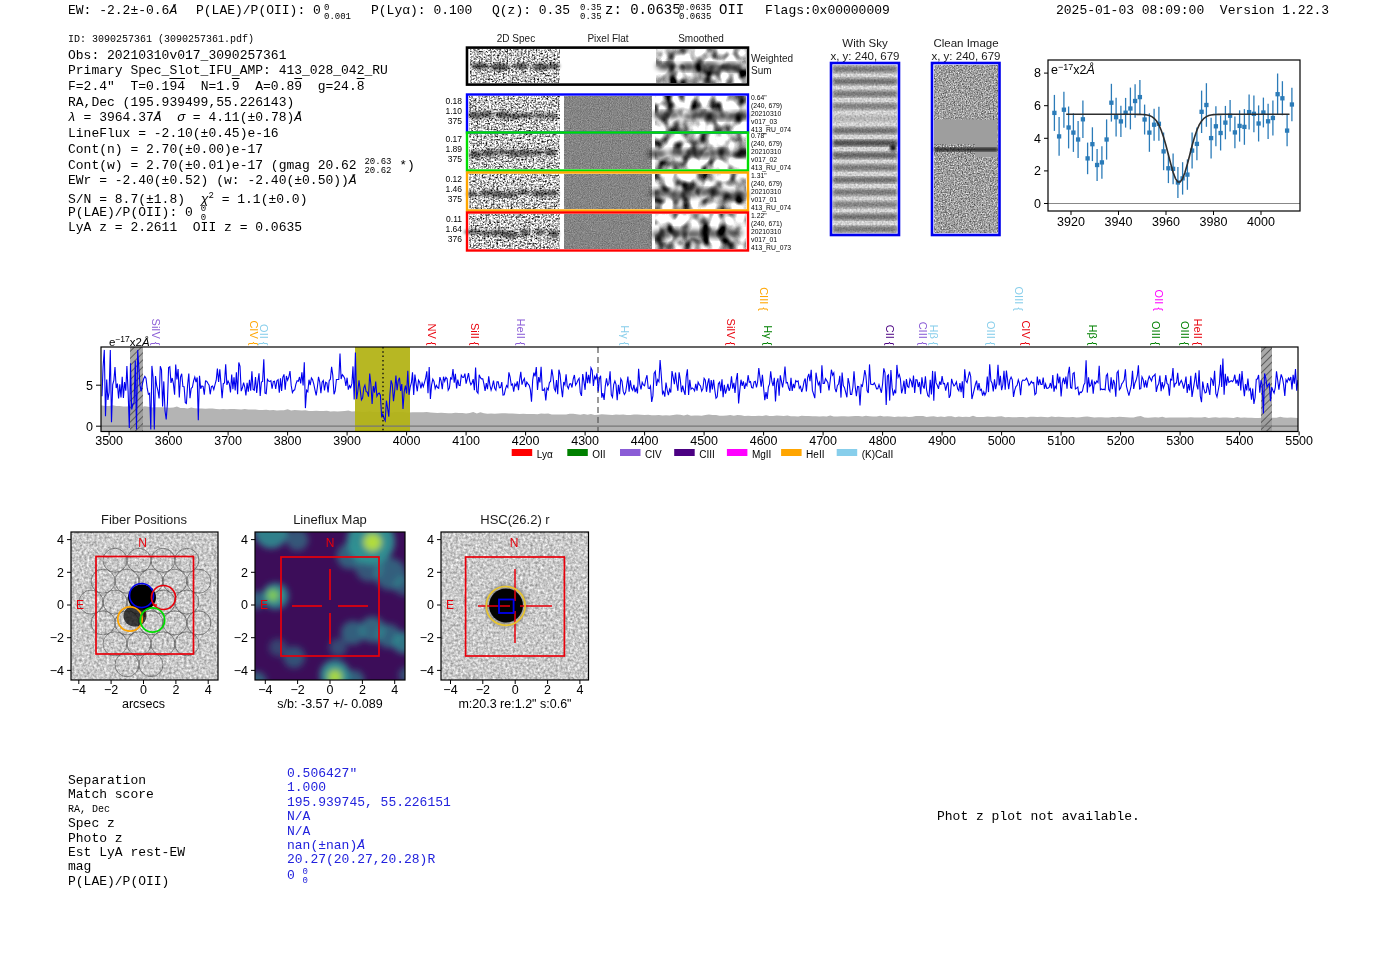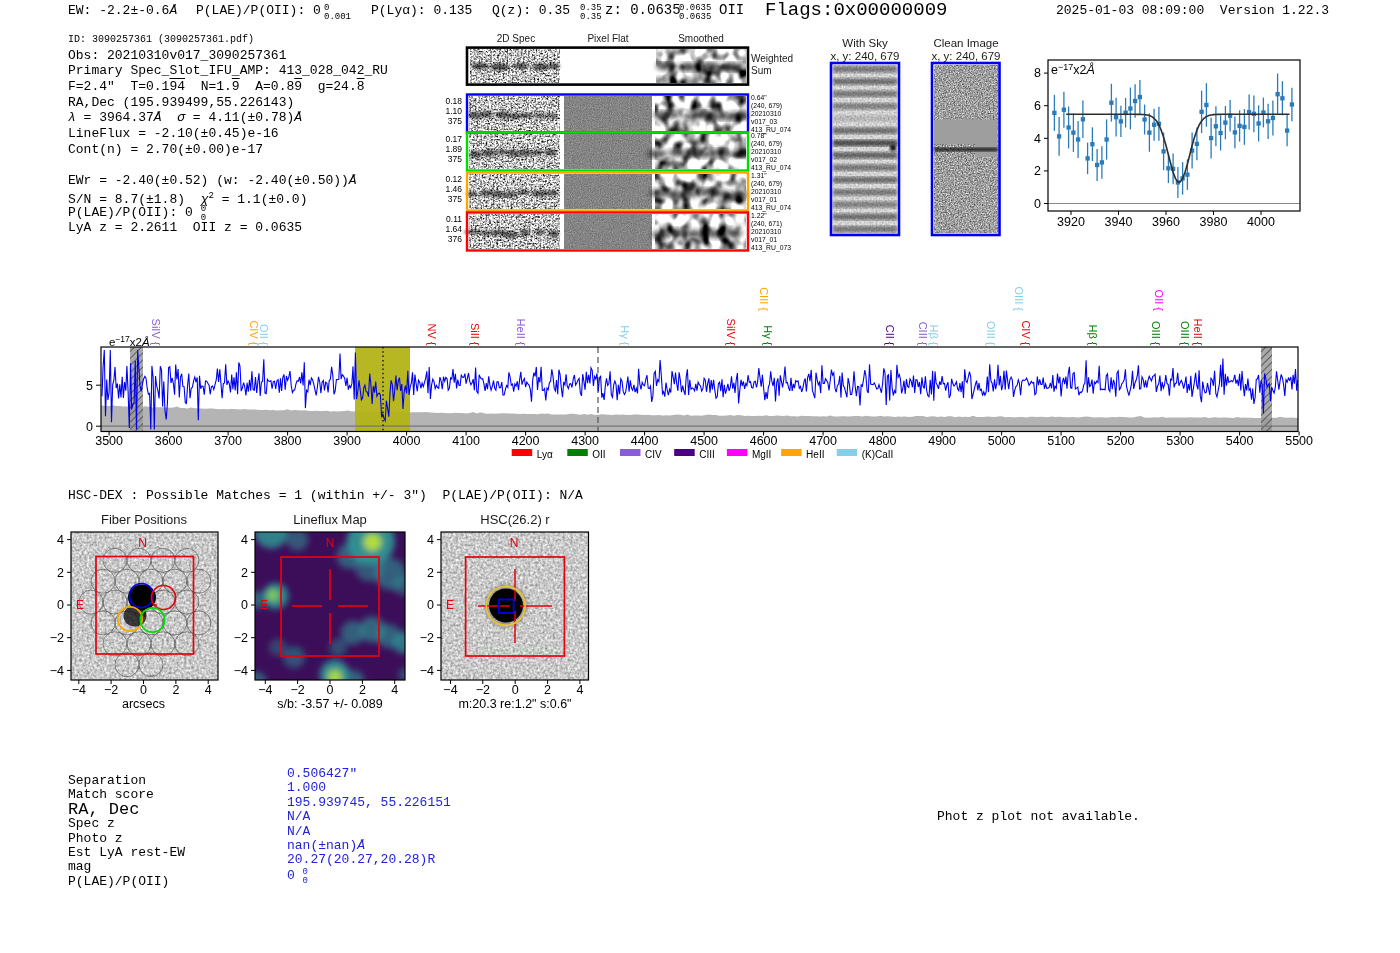--- a/index.html
+++ b/index.html
@@ -14,44 +14,44 @@
 svg .ttl{font-size:12px;fill:#1a1a1a}
 svg .sm{font-size:8.5px;fill:#000}
 svg .xs{font-size:6.8px;fill:#000}
 svg .red{fill:#e8000b}
 </style></head><body>
 <div id="pg">
 
 <div class="t" style="left:68px;top:3.5px;font-size:13px">EW: -2.2±-0.6<i>Å</i></div>
 <div class="t" style="left:196px;top:3.5px;font-size:13px">P(LAE)/P(OII): 0</div>
 <div class="t" style="left:324px;top:3.5px;font-size:13px"><span class="st"><span>0</span><span>0.001</span></span></div>
-<div class="t" style="left:371px;top:3.5px;font-size:13px">P(Lyα): 0.135</div>
+<div class="t" style="left:371px;top:3.5px;font-size:13px">P(Lyα): 0.100</div>
 <div class="t" style="left:492px;top:3.5px;font-size:13px">Q(z): 0.35</div>
 <div class="t" style="left:580px;top:3.5px;font-size:13px"><span class="st"><span>0.35</span><span>0.35</span></span></div>
 <div class="t" style="left:605px;top:3.5px;font-size:14px">z: 0.0635</div>
 <div class="t" style="left:679px;top:3.5px;font-size:13px"><span class="st"><span>0.0635</span><span>0.0635</span></span></div>
 <div class="t" style="left:719px;top:3.5px;font-size:14px">OII</div>
-<div class="t" style="left:765px;top:3.5px;font-size:19px">Flags:0x00000009</div>
+<div class="t" style="left:765px;top:3.5px;font-size:13px">Flags:0x00000009</div>
 <div class="t" style="left:1056px;top:3.5px;font-size:13px">2025-01-03 08:09:00  Version 1.22.3</div>
 <div class="t" style="left:68px;top:33.0px;font-size:10px">ID: 3090257361 (3090257361.pdf)</div>
 <div class="t" style="left:68px;top:48.66px;font-size:13px">Obs: 20210310v017_3090257361</div>
 <div class="t" style="left:68px;top:64.32px;font-size:13px">Primary Spec_Slot_IFU_AMP: 413_028_042_RU</div>
 <div class="t" style="left:68px;top:79.98px;font-size:13px">F=2.4"  T=0.1<span class="ov">94</span>  N=1.<span class="ov">9</span>  A=0.8<span class="ov">9</span>  g=24.<span class="ov">8</span></div>
 <div class="t" style="left:68px;top:95.64px;font-size:13px">RA,Dec (195.939499,55.226143)</div>
 <div class="t" style="left:68px;top:111.3px;font-size:13px"><i>λ</i> = 3964.37<i>Å</i>  <i>σ</i> = 4.11(±0.78)<i>Å</i></div>
 <div class="t" style="left:68px;top:126.96000000000001px;font-size:13px">LineFlux = -2.10(±0.45)e-16</div>
 <div class="t" style="left:68px;top:142.62px;font-size:13px">Cont(n) = 2.70(±0.00)e-17</div>
+<div class="t" style="left:68px;top:158.28px;font-size:13px">Cont(w) = 2.70(±0.01)e-17 (gmag 20.62 <span class="st"><span>20.63</span><span>20.62</span></span> *)</div>
 <div class="t" style="left:68px;top:173.94px;font-size:13px">EWr = -2.40(±0.52) (w: -2.40(±0.50))<i>Å</i></div>
 <div class="t" style="left:68px;top:189.6px;font-size:13px">S/N = 8.7(±1.8)  <i>χ</i><sup style="font-size:9px">2</sup> = 1.1(±0.0)</div>
 <div class="t" style="left:68px;top:205.26px;font-size:13px">P(LAE)/P(OII): 0 <span class="st"><span>0</span><span>0</span></span></div>
 <div class="t" style="left:68px;top:220.92000000000002px;font-size:13px">LyA z = 2.2611  OII z = 0.0635</div>
-<div class="t" style="left:68px;top:488.5px;font-size:13px">HSC-DEX : Possible Matches = 1 (within +/- 3")  P(LAE)/P(OII): N/A</div>
 <div class="t" style="left:68px;top:774.1px;font-size:13px">Separation</div>
 <div class="t" style="left:68px;top:788.45px;font-size:13px">Match score</div>
-<div class="t" style="left:68px;top:802.8000000000001px;font-size:17px">RA, Dec</div>
+<div class="t" style="left:68px;top:802.8000000000001px;font-size:10px">RA, Dec</div>
 <div class="t" style="left:68px;top:817.15px;font-size:13px">Spec z</div>
 <div class="t" style="left:68px;top:831.5px;font-size:13px">Photo z</div>
 <div class="t" style="left:68px;top:845.85px;font-size:13px">Est LyA rest-EW</div>
 <div class="t" style="left:68px;top:860.2px;font-size:13px">mag</div>
 <div class="t" style="left:68px;top:874.5500000000001px;font-size:13px">P(LAE)/P(OII)</div>
 <div class="t" style="left:287px;top:767.1px;font-size:13px"><span class="blue">0.506427"</span></div>
 <div class="t" style="left:287px;top:781.45px;font-size:13px"><span class="blue">1.000</span></div>
 <div class="t" style="left:287px;top:795.8000000000001px;font-size:13px"><span class="blue">195.939745, 55.226151</span></div>
 <div class="t" style="left:287px;top:810.15px;font-size:13px"><span class="blue">N/A</span></div>
 <div class="t" style="left:287px;top:824.5px;font-size:13px"><span class="blue">N/A</span></div>

